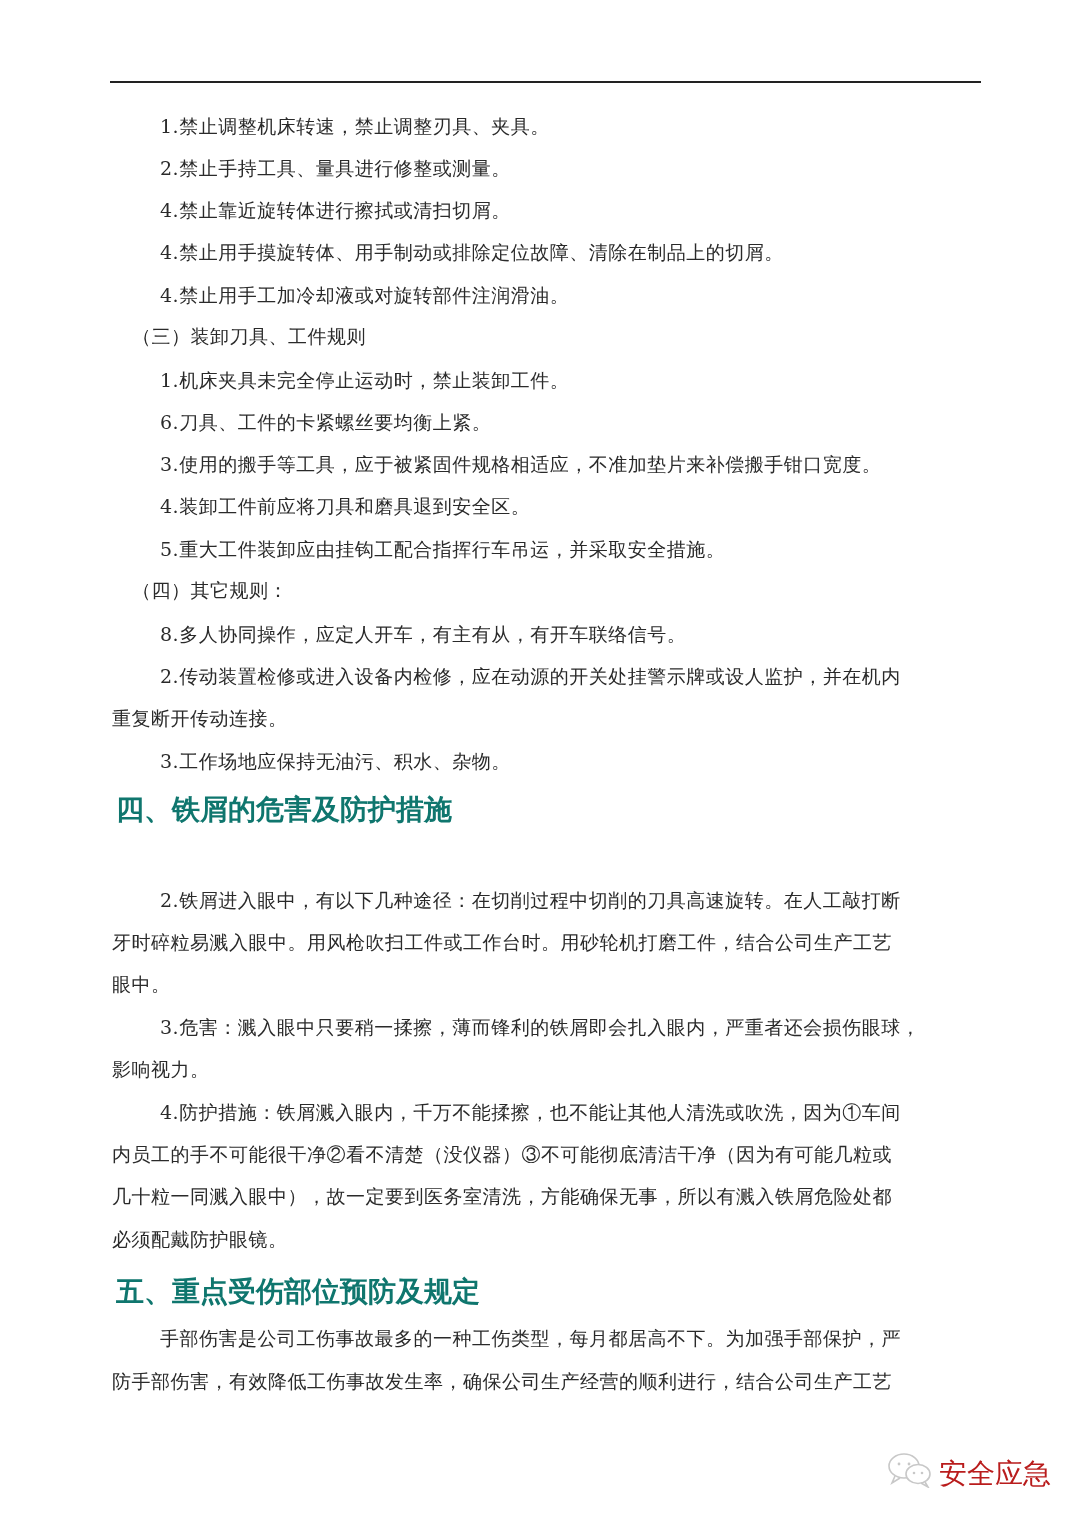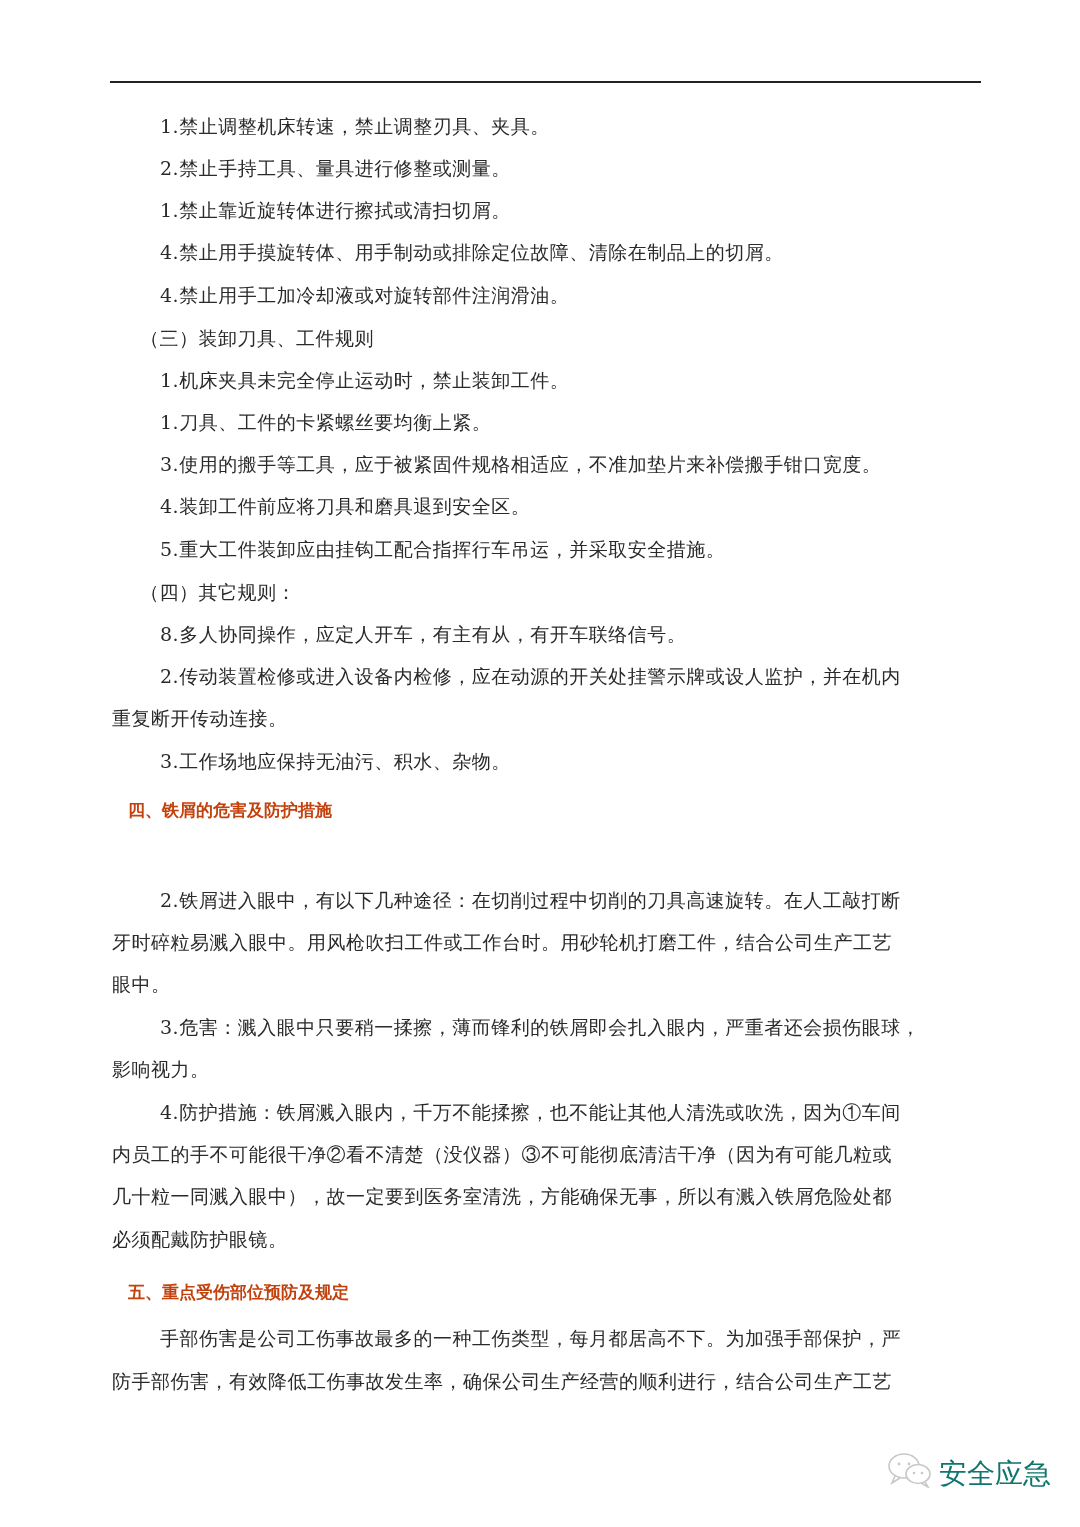--- a/index.html
+++ b/index.html
@@ -9,47 +9,47 @@
     color: #2a2a2a;
   }
   .page { position: absolute; left: 0; top: 0; width: 1080px; height: 1527px; }
   .rule { position: absolute; left: 110px; top: 81px; width: 871px; height: 2px; background: #222; }
   .line {
     position: absolute; left: 112px; width: 870px;
     font-size: 19px; line-height: 24px; white-space: nowrap;
     letter-spacing: 0.5px;
   }
   .ind1 { left: 160px; }
-  .ind0 { left: 140px; }
+  .ind0 { left: 132px; font-family: Liberation Mono, monospace; }
   .heading {
-    position: absolute; left: 128px; font-size: 17px; line-height: 28px;
+    position: absolute; left: 116px; font-size: 28px; line-height: 28px;
     font-weight: bold; font-family: "DejaVu Sans", "Liberation Sans", sans-serif;
-    color: #c2410c;
+    color: #0f766e;
   }
   .watermark {
     position: absolute; left: 887px; top: 1452px; display: flex; align-items: center;
-    color: #0f766e; font-size: 28px; font-family: "DejaVu Sans", "Liberation Sans", sans-serif;
+    color: #b91c1c; font-size: 28px; font-family: "DejaVu Sans", "Liberation Sans", sans-serif;
   }
   .watermark svg { margin-right: 6px; }
 </style>
 </head>
 <body>
 
 <div class="page">
   <div class="rule"></div>
 
   <div class="line ind1" style="top:114px">1.禁止调整机床转速，禁止调整刃具、夹具。</div>
   <div class="line ind1" style="top:156px">2.禁止手持工具、量具进行修整或测量。</div>
-  <div class="line ind1" style="top:198px">1.禁止靠近旋转体进行擦拭或清扫切屑。</div>
+  <div class="line ind1" style="top:198px">4.禁止靠近旋转体进行擦拭或清扫切屑。</div>
   <div class="line ind1" style="top:240px">4.禁止用手摸旋转体、用手制动或排除定位故障、清除在制品上的切屑。</div>
   <div class="line ind1" style="top:283px">4.禁止用手工加冷却液或对旋转部件注润滑油。</div>
 
   <div class="line ind0" style="top:326px">（三）装卸刀具、工件规则</div>
   <div class="line ind1" style="top:368px">1.机床夹具未完全停止运动时，禁止装卸工件。</div>
-  <div class="line ind1" style="top:410px">1.刀具、工件的卡紧螺丝要均衡上紧。</div>
+  <div class="line ind1" style="top:410px">6.刀具、工件的卡紧螺丝要均衡上紧。</div>
   <div class="line ind1" style="top:452px">3.使用的搬手等工具，应于被紧固件规格相适应，不准加垫片来补偿搬手钳口宽度。</div>
   <div class="line ind1" style="top:494px">4.装卸工件前应将刀具和磨具退到安全区。</div>
   <div class="line ind1" style="top:537px">5.重大工件装卸应由挂钩工配合指挥行车吊运，并采取安全措施。</div>
 
   <div class="line ind0" style="top:580px">（四）其它规则：</div>
   <div class="line ind1" style="top:622px">8.多人协同操作，应定人开车，有主有从，有开车联络信号。</div>
   <div class="line ind1" style="top:664px; width:820px">2.传动装置检修或进入设备内检修，应在动源的开关处挂警示牌或设人监护，并在机内</div>
   <div class="line" style="top:706px">重复断开传动连接。</div>
   <div class="line ind1" style="top:749px">3.工作场地应保持无油污、积水、杂物。</div>
 

